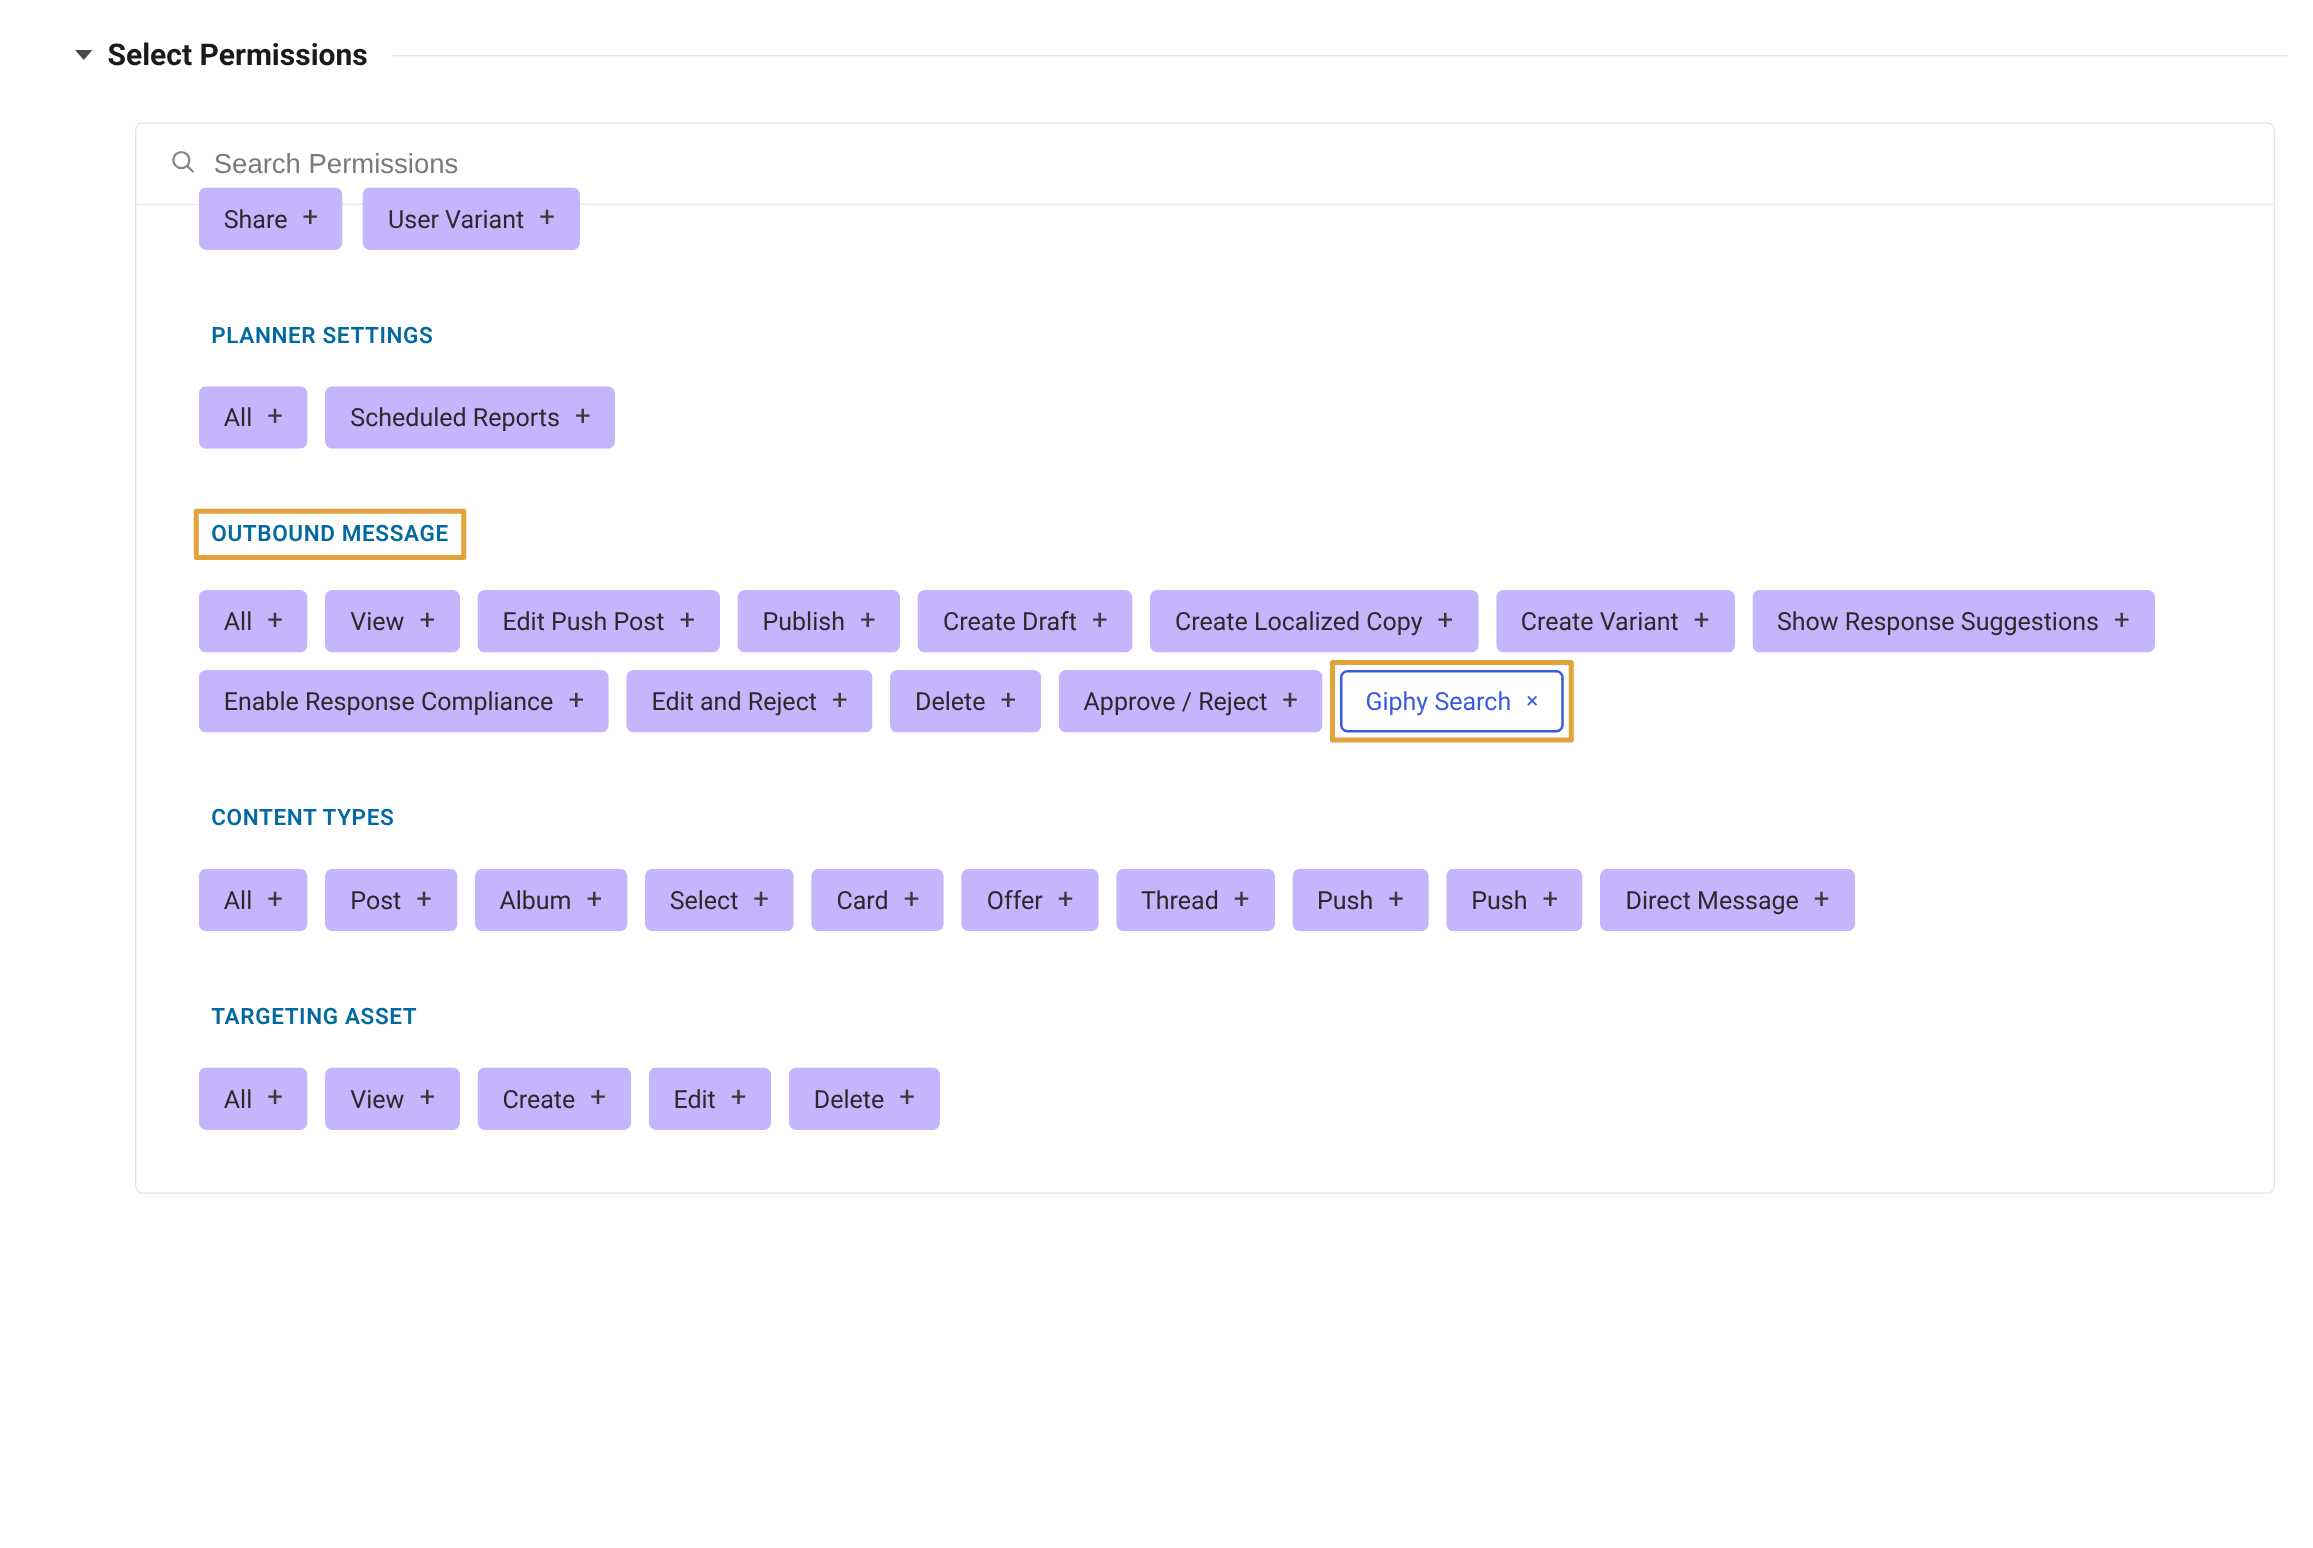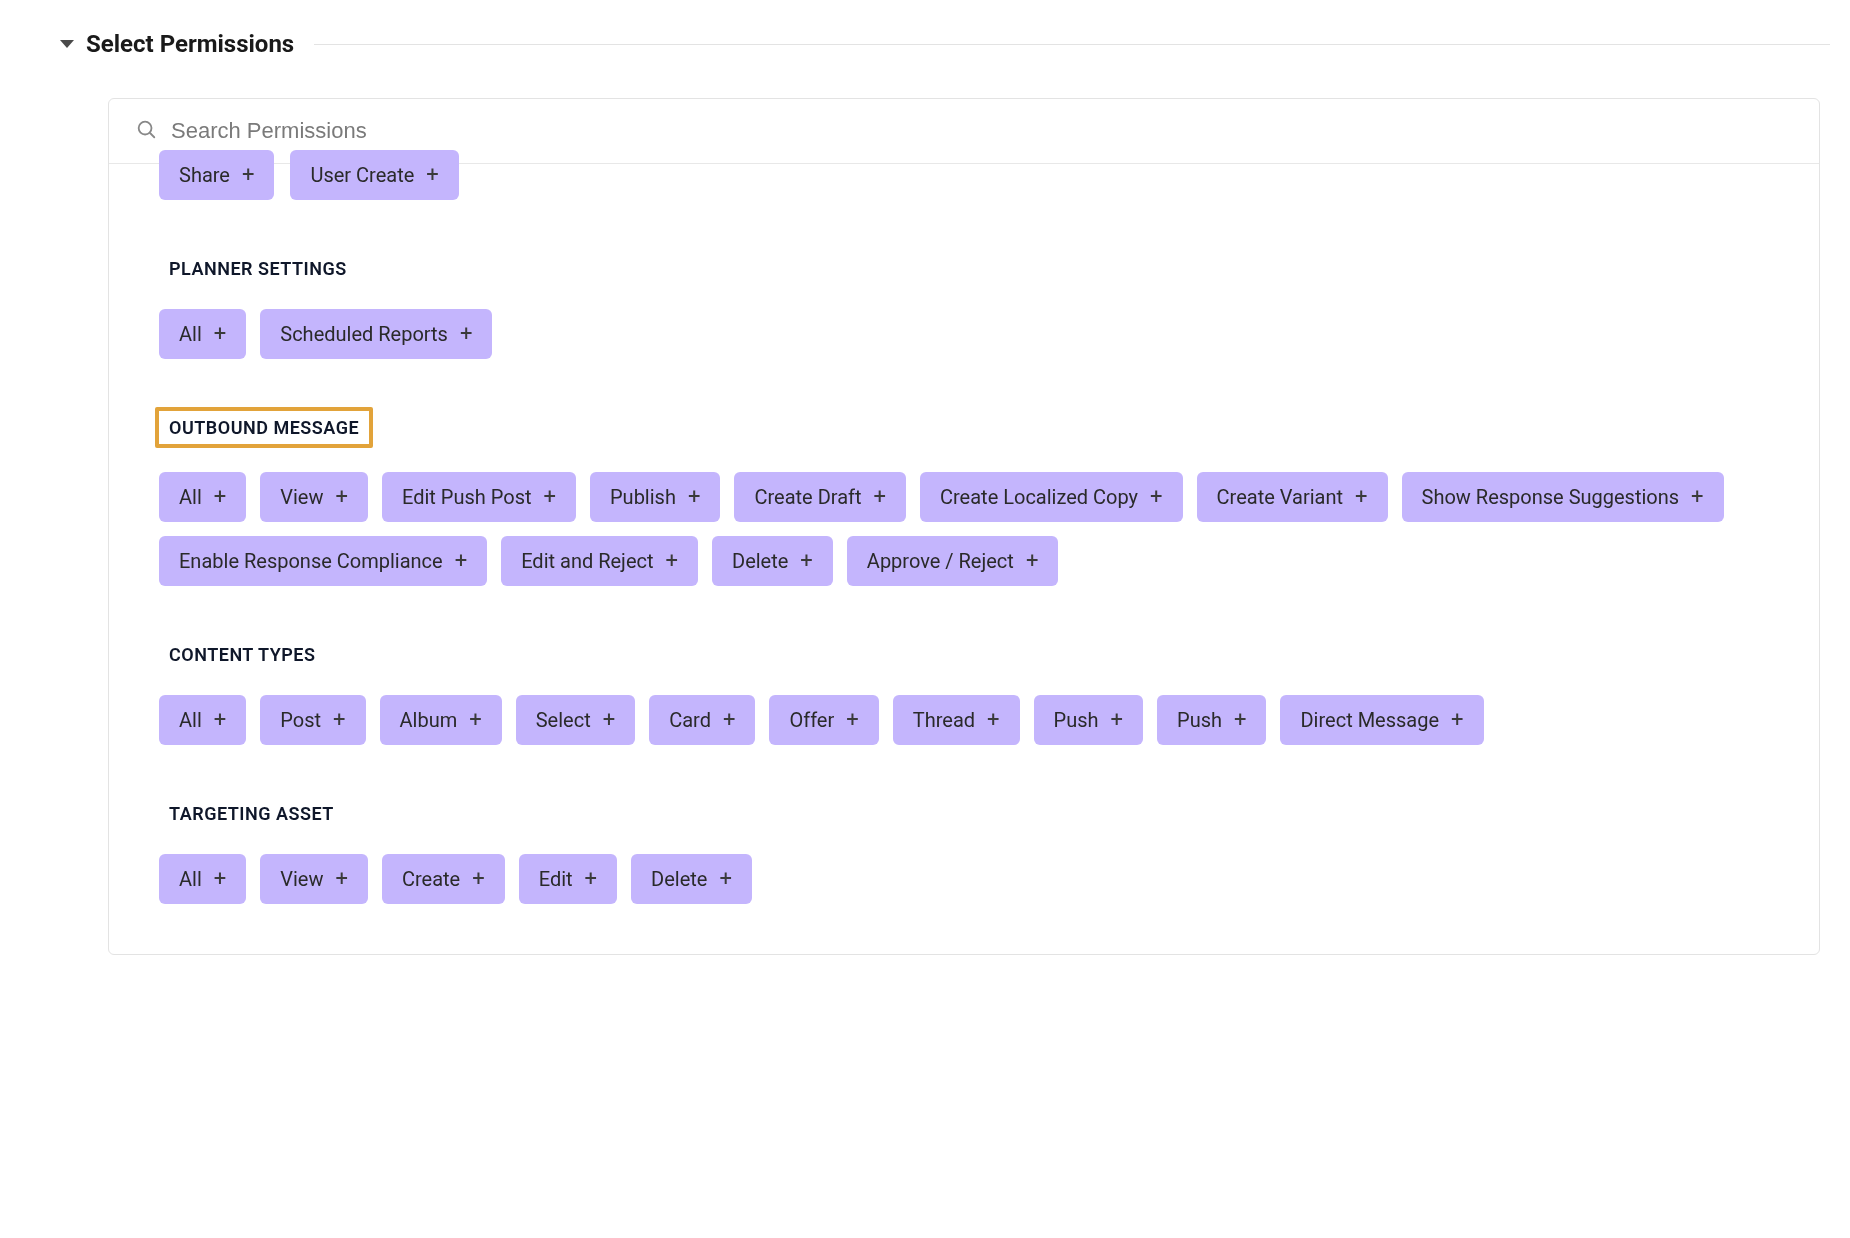--- a/index.html
+++ b/index.html
@@ -82,21 +82,21 @@
   }
   .group:first-of-type { margin-top: 52px; }
   .group-title-wrap {
     display: inline-block;
     padding: 6px 10px;
   }
   .group-title {
     font-size: 18px;
     font-weight: 600;
     letter-spacing: 0.5px;
-    color: #0f172a;
+    color: #0369a1;
     text-transform: uppercase;
   }
   .group.highlighted .group-title-wrap {
     border: 4px solid #e2a33a;
     border-radius: 2px;
     margin: -4px -4px 0 -4px;
   }
   .chips {
     display: flex;
     flex-wrap: wrap;
@@ -163,21 +163,21 @@
     </div>
 
     <div class="panel-body">
 
       <div class="cutoff-row" id="cutoff-row">
           <div class="chip">
             <span>Share</span>
             <span class="chip-icon">+</span>
           </div>
           <div class="chip">
-            <span>User Create</span>
+            <span>User Variant</span>
             <span class="chip-icon">+</span>
           </div>
         </div>
 
       <div id="groups-container">
           <div class="group"><span class="group-title-wrap"><span class="group-title">PLANNER SETTINGS</span></span><div class="chips">
               <div class="chip">
                 <span>All</span>
                 <span class="chip-icon">+</span>
               </div>
@@ -228,20 +228,26 @@
                 <span class="chip-icon">+</span>
               </div>
               <div class="chip">
                 <span>Delete</span>
                 <span class="chip-icon">+</span>
               </div>
               <div class="chip">
                 <span>Approve / Reject</span>
                 <span class="chip-icon">+</span>
               </div>
+              <span class="chip-highlight-wrap">
+                <div class="chip selected">
+                  <span>Giphy Search</span>
+                  <span class="chip-icon">×</span>
+                </div>
+              </span>
             </div></div>
           <div class="group"><span class="group-title-wrap"><span class="group-title">CONTENT TYPES</span></span><div class="chips">
               <div class="chip">
                 <span>All</span>
                 <span class="chip-icon">+</span>
               </div>
               <div class="chip">
                 <span>Post</span>
                 <span class="chip-icon">+</span>
               </div>

